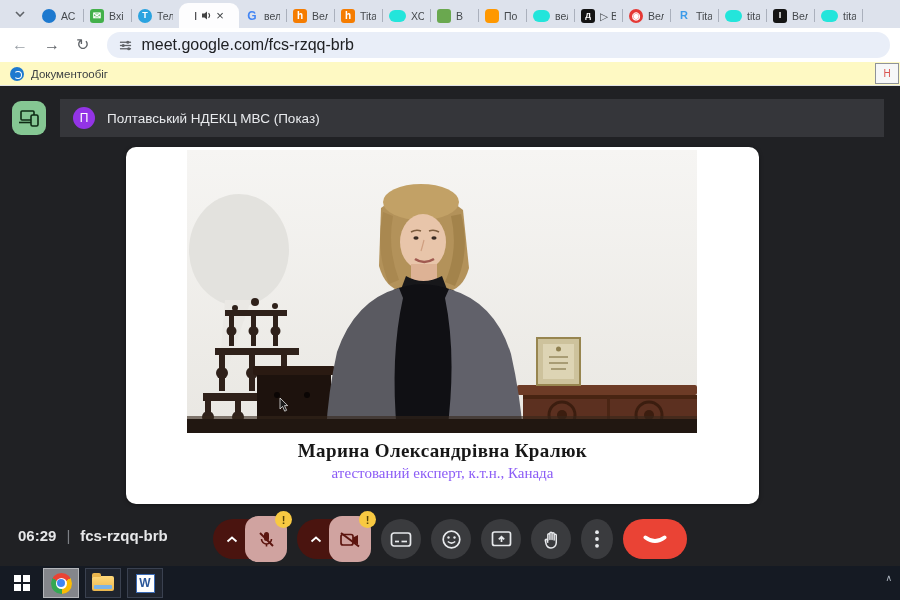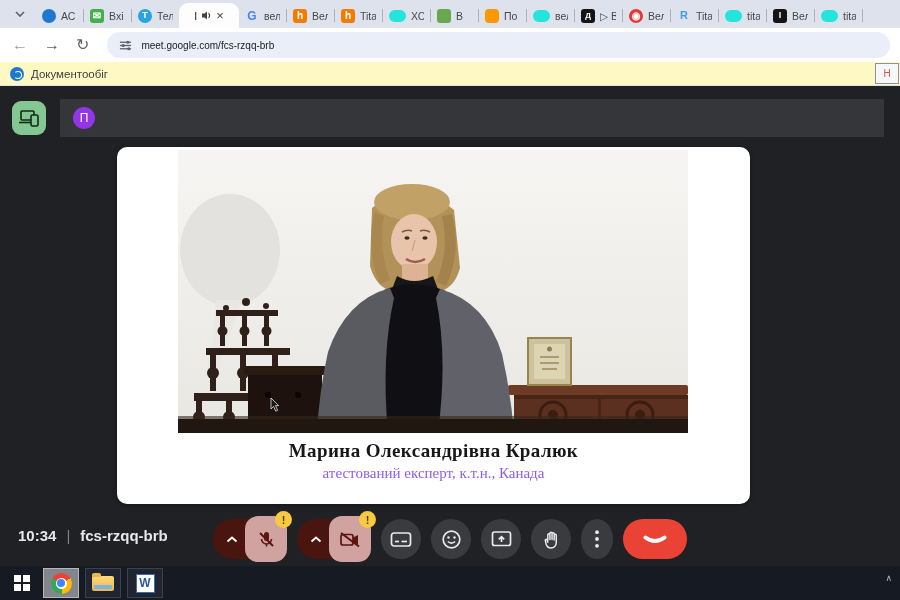--- a/index.html
+++ b/index.html
@@ -32,37 +32,37 @@
   .fav.target b { font-size:10px; }
   .fav.rb { background:transparent; }
   .fav.rb b { color:#3d9be9; font-size:11px; }
   .tclose { font-size:13px; color:#3c4043; line-height:1; }
 
   
   .toolbar { position:absolute; left:0; top:28px; width:900px; height:34px; background:#fff; display:flex; align-items:center; padding:0 10px 0 12px; gap:16px; }
   .navic { font-size:16px; color:#5f6368; line-height:1; }
   .navic.dim { color:#9aa0a6; }
   .omnibox { flex:1; height:26px; background:#e9eef8; border-radius:13px; display:flex; align-items:center; padding:0 12px; gap:9px; margin-left:2px; }
-  .url { font-size:10px; color:#202124; }
+  .url { font-size:16px; color:#202124; }
 
   
   .bookmarks { position:absolute; left:0; top:62px; width:900px; height:24px; background:#fef9c3; border-bottom:1px solid #e1e3e6; display:flex; align-items:center; padding-left:10px; gap:7px; }
   .bmico { width:14px; height:14px; border-radius:50%; background:#1d79cf; position:relative; flex:none; }
   .bmico:after { content:""; position:absolute; left:4px; top:4px; width:6px; height:6px; border:1.5px solid #fff; border-radius:50%; border-left-color:transparent; }
   .bmlabel { font-size:11.5px; color:#3c4043; }
   .overflowbox { position:absolute; right:1px; top:63px; width:24px; height:21px; background:#f6f7f8; border:1px solid #8f9399; display:flex; align-items:center; justify-content:center; font-size:10px; color:#d9534f; }
 
   
   .meet { position:absolute; left:0; top:86px; width:900px; height:480px; background:#202124; overflow:hidden; }
   .greenbtn { position:absolute; left:12px; top:15px; width:34px; height:34px; border-radius:9px; background:#85c793; display:flex; align-items:center; justify-content:center; }
   .tilebar { position:absolute; left:60px; top:13px; width:824px; height:38px; background:#35363a; display:flex; align-items:center; padding-left:13px; gap:12px; }
   .avatar { width:22px; height:22px; border-radius:50%; background:#9334e6; color:#fff; font-size:12px; display:flex; align-items:center; justify-content:center; flex:none; }
   .mtitle { font-size:13.5px; color:#e8eaed; }
 
-  .card { position:absolute; left:117px; top:61px; width:633px; height:357px; background:#fff; border-radius:10px; box-shadow:0 1px 4px rgba(0,0,0,.4); }
+  .card { position:absolute; left:126px; top:61px; width:633px; height:357px; background:#fff; border-radius:10px; box-shadow:0 1px 4px rgba(0,0,0,.4); }
   .scene { position:absolute; left:61px; top:3px; width:510px; height:283px; }
   .vname { position:absolute; top:293px; left:0; width:100%; text-align:center; font-family:"Liberation Serif", serif; font-weight:bold; font-size:19px; color:#171717; letter-spacing:.4px; }
   .vrole { position:absolute; top:318px; left:0; width:100%; text-align:center; font-family:"Liberation Serif", serif; font-size:15px; color:#8b5cf6; }
 
   .timecode { position:absolute; left:18px; top:441px; display:flex; align-items:center; gap:10px; color:#e6e7e9; font-size:15px; font-weight:bold; }
   .timecode .pipe { color:#7d8085; font-weight:normal; }
 
   .controls { position:absolute; top:429px; left:50%; transform:translateX(-50%); display:flex; align-items:center; gap:10px; height:48px; }
   .grp { position:relative; display:flex; align-items:center; }
   .chevbtn { width:38px; height:40px; background:#4a140f; border-radius:20px 0 0 20px; display:flex; align-items:center; justify-content:center; }
@@ -250,20 +250,21 @@
     <div class="greenbtn">
       <svg width="22" height="20" viewBox="0 0 22 20">
         <rect x="3" y="3" width="13" height="9" rx="1" fill="none" stroke="#0e2b14" stroke-width="1.6"></rect>
         <line x1="1" y1="14.5" x2="14" y2="14.5" stroke="#0e2b14" stroke-width="1.6"></line>
         <rect x="13" y="7" width="7" height="11" rx="1.5" fill="#85c793" stroke="#0e2b14" stroke-width="1.6"></rect>
       </svg>
     </div>
 
     <div class="tilebar">
       <span class="avatar">П</span>
+      <span class="mtitle">Полтавський НДЕКЦ МВС (Показ)</span>
     </div>
 
     <div class="card">
       <svg class="scene" viewBox="0 0 510 283" preserveAspectRatio="none">
         <defs>
           <linearGradient id="wall" x1="0" y1="0" x2="0" y2="1">
             <stop offset="0" stop-color="#f6f5f3"></stop>
               <stop offset="1" stop-color="#e9e7e2"></stop>
           </linearGradient>
         </defs>
@@ -340,21 +341,21 @@
         <rect x="0" y="266" width="510" height="5" fill="#35261b" opacity="0.6"></rect>
         <rect x="0" y="269" width="510" height="14" fill="#211711"></rect>
 
         <path d="M93,248 l0,11 2.6,-2.6 2.1,4.8 1.9,-0.9 -2.1,-4.7 3.2,0 Z" fill="#1a1a1a" stroke="#fff" stroke-width="0.7"></path>
       </svg>
       <div class="vname">Марина Олександрівна Кралюк</div>
       <div class="vrole">атестований експерт, к.т.н., Канада</div>
     </div>
 
     <div class="timecode">
-      <span>10:34</span>
+      <span>06:29</span>
       <span class="pipe">|</span>
       <span>fcs-rzqq-brb</span>
     </div>
 
     <div class="controls">
       <div class="grp">
         <div class="chevbtn">
           <svg width="12" height="7" viewBox="0 0 12 7">
               <polyline points="1.5,5.5 6,1.5 10.5,5.5" fill="none" stroke="#fff" stroke-width="1.8"></polyline>
             </svg>

